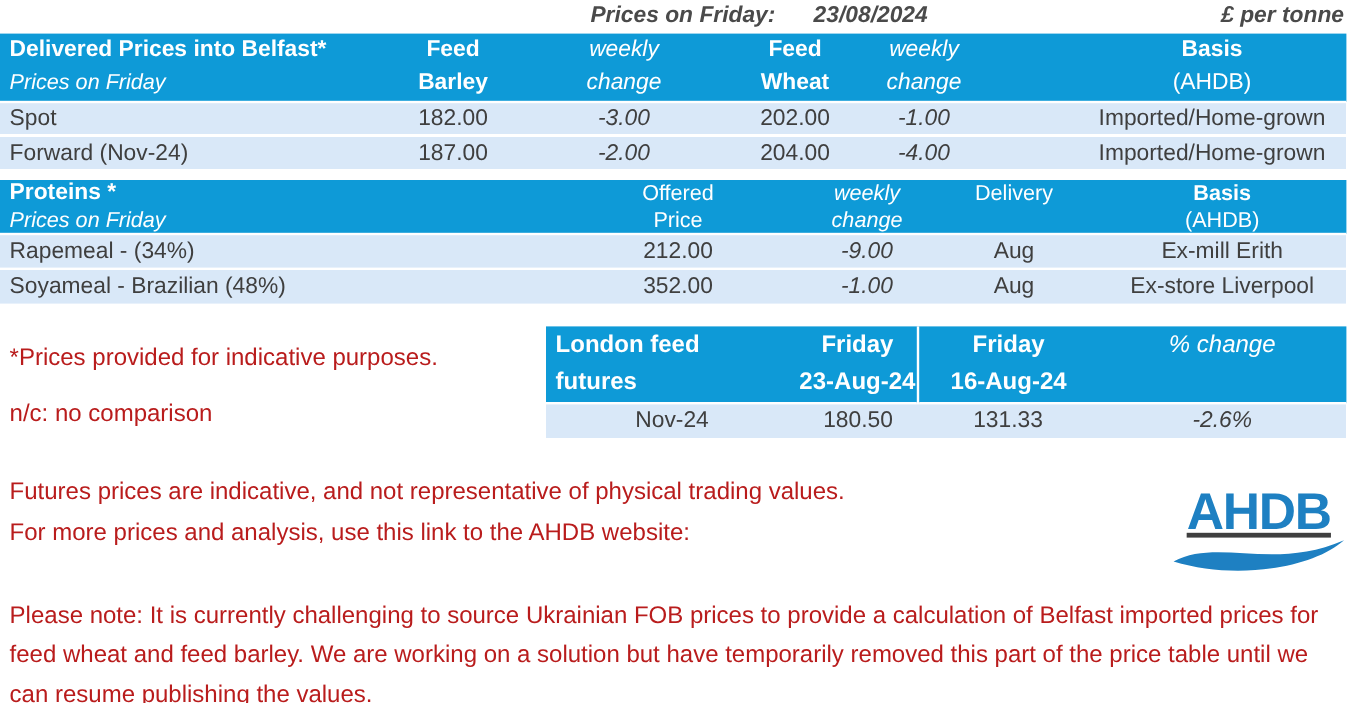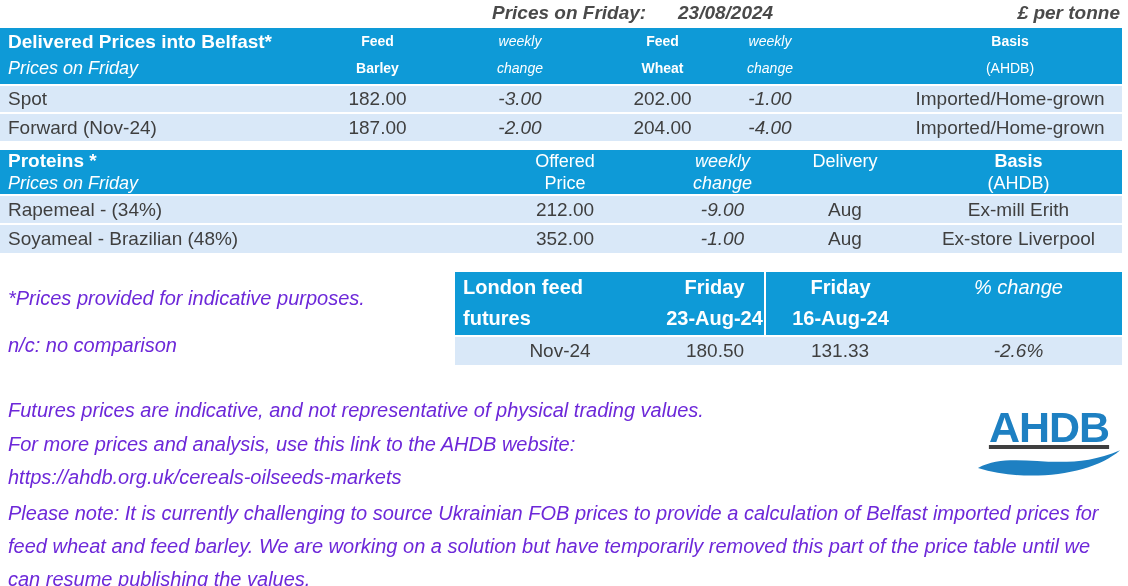--- a/index.html
+++ b/index.html
@@ -16,21 +16,21 @@
   .unit      { right:8px; }
 
   
   table { border-collapse:collapse; table-layout:fixed; position:absolute; }
   th { background:#0e9ad7; color:#ffffff; font-weight:normal; padding:0; vertical-align:top; }
   td { background:#d9e8f8; padding:0; text-align:center; font-size:19px; border-top:2px solid #ffffff; white-space:nowrap; overflow:hidden; }
   td.lbl { text-align:left; padding-left:8px; }
   th.titlecell { text-align:left; padding-left:8px; }
   .ttl { font-weight:bold; font-size:19px; }
   .sub { font-style:italic; font-size:18px; }
-  .hl  { font-size:14px; }
+  .hl  { font-size:19px; }
   th.center { text-align:center; }
   th .bold2 { font-weight:bold; }
   th .ital2 { font-style:italic; }
 
   .t1 { left:0; top:28px; width:1122px; }
   .t1 thead tr { height:57px; }
   .t1 tbody tr { height:28px; }
   .t1 .ttl, .t1 .sub { line-height:27px; }
   .t1 .hl { line-height:27px; }
   .t1 .shiftr { padding-left:68px; }
@@ -42,21 +42,21 @@
   .t2 .hl { line-height:22px; font-size:18px; }
 
   .t3 { left:455px; top:272px; width:667px; }
   .t3 thead tr { height:64px; }
   .t3 tbody tr { height:29px; }
   .t3 .ttl { line-height:31px; font-size:20px; }
   .t3 .hl { line-height:31px; font-size:20px; }
   .t3 th.vsep { border-left:2px solid #ffffff; }
 
   
-  .note { position:absolute; font-style:italic; color:#6d28d9; font-size:19px; white-space:nowrap; }
+  .note { position:absolute; color:#b91c1c; font-size:19px; white-space:nowrap; }
   .note-indicative { left:8px; top:287px; font-size:20px; }
   .note-nc         { left:8px; top:334px; font-size:20px; }
   .note-futures    { left:8px; top:399px; font-size:20px; }
   .note-linkintro  { left:8px; top:433px; font-size:20px; }
   .note-url        { left:8px; top:466px; font-size:20px; }
   .note-please     { left:8px; top:497px; width:1115px; font-size:20px; line-height:33px; white-space:normal; }
 
   
   .logo { position:absolute; left:975px; top:406px; width:148px; text-align:center;text-decoration:underline; }
   .logo-text { font-size:43px; font-weight:bold; color:#1e80c2; line-height:42px; letter-spacing:-1px; }
@@ -216,21 +216,20 @@
         <td>Nov-24</td>
         <td>180.50</td>
         <td>131.33</td>
         <td class="i">-2.6%</td>
       </tr>
     </tbody>
   </table>
 
   <div class="note note-linkintro">For more prices and analysis, use this link to the AHDB website:</div>
   <div class="note note-futures">Futures prices are indicative, and not representative of physical trading values.</div>
-  <div class="note note-url">https://ahdb.org.uk/cereals-oilseeds-markets</div>
   <div class="note note-please">Please note: It is currently challenging to source Ukrainian FOB prices to provide a calculation of Belfast imported prices for feed wheat and feed barley. We are working on a solution but have temporarily removed this part of the price table until we can resume publishing the values.</div>
 
   <div class="logo">
     <div class="logo-text">AHDB</div>
     <div class="logo-swoosh">
       <svg viewBox="0 0 150 34" xmlns="http://www.w3.org/2000/svg">
         <path d="M3,22 C40,2 88,30 147,4 C120,28 55,38 3,22 Z" fill="#1e80c2"></path>
       </svg>
     </div>
   </div>

